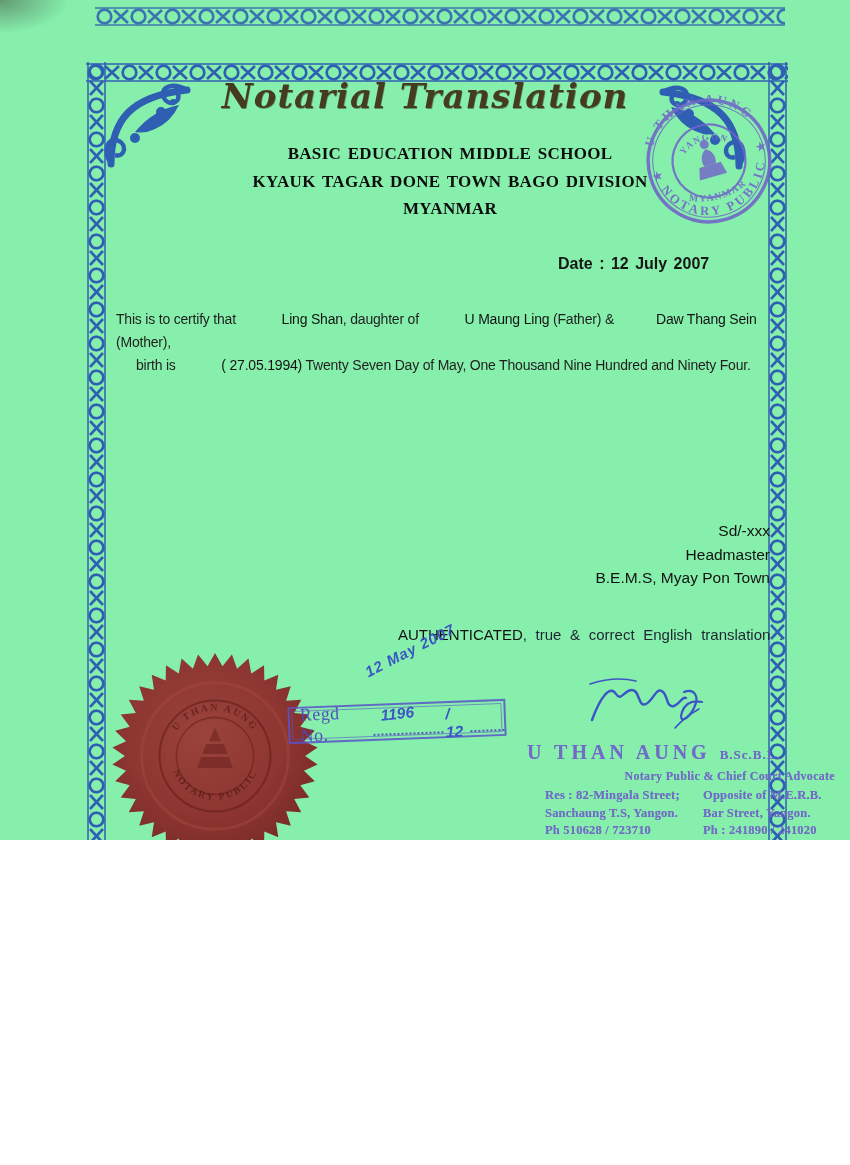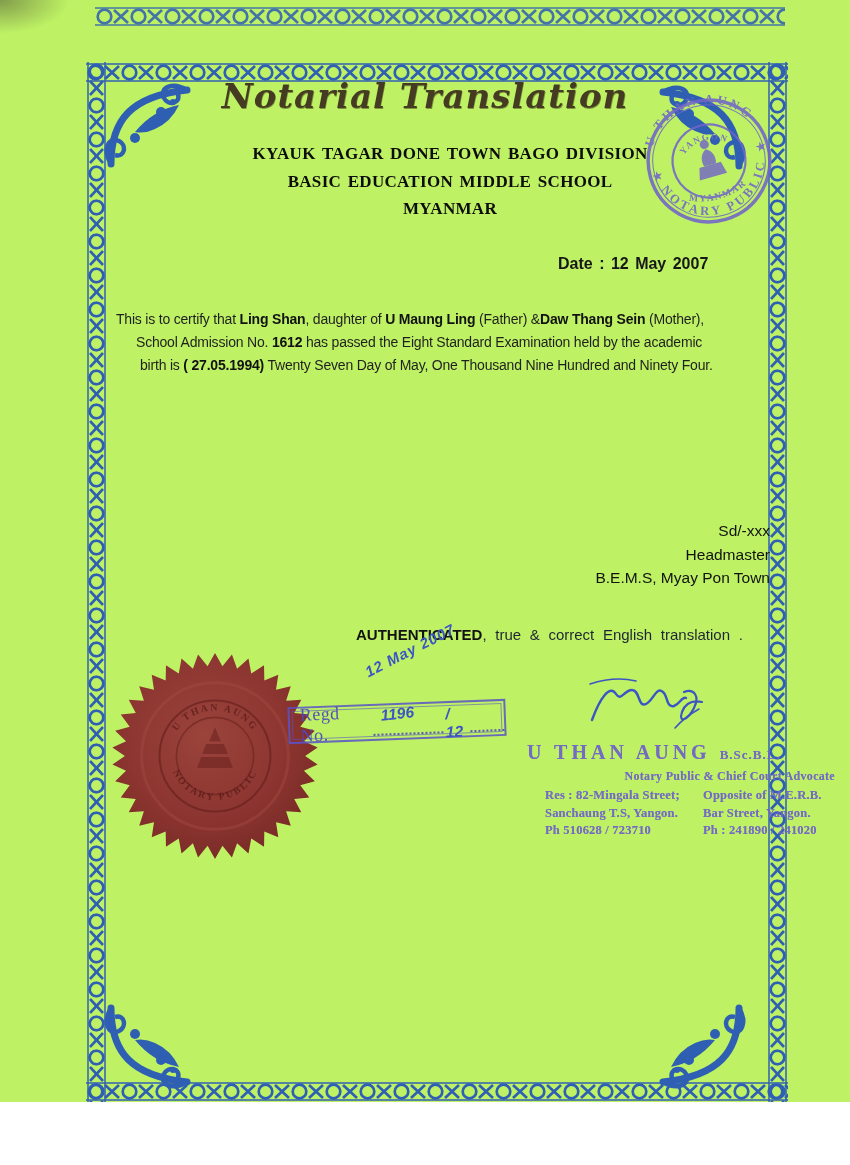--- a/index.html
+++ b/index.html
@@ -1,16 +1,16 @@
 <!DOCTYPE html>
 <html style="--border-blue: #2f5fb3; --stamp-violet: #7164c9; --seal-red: #8d3530; --ink-blue: #3c55c4; --title-brown: #453b22;"><head>
 <meta charset="utf-8">
 <style>
   html,body{margin:0;padding:0;background:#ffffff;}
-  .page{position:relative;width:850px;height:1102px;background:#bef264;overflow:hidden;
+  .page{position:relative;width:850px;height:840px;background:#86efac;overflow:hidden;
         font-family:"Liberation Sans",sans-serif;}
   .smear{position:absolute;left:0;top:0;width:70px;height:34px;
          background:radial-gradient(ellipse at 0 0,rgba(55,50,45,.45),rgba(55,50,45,0) 70%);}
   .defs{position:absolute;width:0;height:0;}
   .chain-ring{fill:none;stroke:var(--border-blue,#2f5fb3);stroke-width:2.7;}
   .chain-x{stroke:var(--border-blue,#2f5fb3);stroke-width:2.7;}
   .chain-rail{stroke:var(--border-blue,#2f5fb3);stroke-width:1.4;}
   .strip{position:absolute;}
   .artifact{left:95px;top:6px;opacity:.85;}
   .f-top{left:86px;top:62px;}
@@ -36,21 +36,21 @@
   .rs-ring{fill:none;stroke:var(--stamp-violet,#7164c9);}
   .rs-fig{fill:var(--stamp-violet,#7164c9);opacity:.92;}
 
   .date-line{position:absolute;left:558px;top:255px;font-size:16px;font-weight:700;
              color:#171717;word-spacing:2px;}
   .body-text{position:absolute;left:116px;top:308px;width:648px;font-size:14px;
              line-height:23px;color:#1f1f1f;letter-spacing:-.2px;}
   .body-text div:nth-child(2){padding-left:20px;}
   .body-text div:nth-child(3){padding-left:24px;}
   .body-text div:nth-child(4){padding-left:26px;}
-  .b{font-weight:700;color:#121212;}
+  .b{font-weight:400;color:#121212;margin-left:42px;}
   .sig-block{position:absolute;left:462px;top:519px;width:308px;text-align:right;
              font-size:15.5px;line-height:23.5px;color:#121212;}
   .auth-line{position:absolute;left:356px;top:626px;font-size:15px;color:#1e2533;
              word-spacing:4.5px;}
   .auth-line div{display:inline;}
   .hand-date{position:absolute;left:366px;top:664px;transform:rotate(-27deg);
              transform-origin:left center;color:var(--ink-blue,#3c55c4);
              font-style:italic;font-weight:700;font-size:15px;letter-spacing:1px;}
   .red-seal{position:absolute;left:111px;top:652px;width:208px;height:208px;}
   .red-seal text{fill:#5c1b18;opacity:.8;font-family:"Liberation Serif",serif;font-weight:700;}
@@ -143,22 +143,22 @@
     </svg>
   <svg class="corner c-bl" viewBox="0 0 92 92">
       <use href="#flourish"></use>
     </svg>
   <svg class="corner c-br" viewBox="0 0 92 92">
       <use href="#flourish"></use>
     </svg>
 
   <div class="title">Notarial Translation</div>
   <div class="school">
+    <div>BASIC EDUCATION MIDDLE SCHOOL</div>
     <div>KYAUK TAGAR DONE TOWN  BAGO DIVISION</div>
-    <div>BASIC EDUCATION MIDDLE SCHOOL</div>
     <div>MYANMAR</div>
   </div>
 
   <svg class="round-stamp" viewBox="0 0 160 160">
     <defs>
       <path id="arcT" d="M 23,80 A 57,57 0 1 1 137,80" fill="none"></path>
       <path id="arcB" d="M 28,98 A 56,56 0 0 0 132,98" fill="none"></path>
       <path id="arcY" d="M 52,74 A 34,34 0 0 1 108,74" fill="none"></path>
       <path id="arcM" d="M 46,110 A 70,70 0 0 0 114,110" fill="none"></path>
     </defs>
@@ -179,25 +179,24 @@
     <text font-size="9.5" letter-spacing="1.5">
       <textPath href="#arcM" startOffset="50%" text-anchor="middle">MYANMAR</textPath>
     </text>
     <g>
       <circle class="rs-fig" cx="80" cy="63" r="4.5"></circle>
       <path class="rs-fig" d="M80,68 c-6,3 -8,10 -6,16 l12,0 c2,-6 0,-13 -6,-16 z"></path>
       <path class="rs-fig" d="M69,84 h22 l3,12 h-28 z"></path>
     </g>
   </svg>
 
-  <div class="date-line">Date : 12 May 2007</div>
+  <div class="date-line">Date : 12 July 2007</div>
 
   <div class="body-text">
       <div><span>This is to certify that </span><span class="b">Ling Shan</span><span>, daughter of </span><span class="b">U Maung Ling</span><span> (Father) &amp;</span><span class="b">Daw Thang Sein</span><span> (Mother),</span></div>
-      <div><span>School Admission No. </span><span class="b">1612</span><span> has passed the Eight Standard Examination held by the academic</span></div>
       <div><span>birth is </span><span class="b">( 27.05.1994)</span><span> Twenty Seven Day of May, One Thousand Nine Hundred and Ninety Four.</span></div>
     </div>
 
   <div class="sig-block">
     <div>Sd/-xxx</div>
     <div>Headmaster</div>
     <div>B.E.M.S, Myay Pon Town</div>
   </div>
 
   <div class="auth-line"><div><span class="b">AUTHENTICATED</span><span>, true &amp; correct English translation .</span></div></div>

